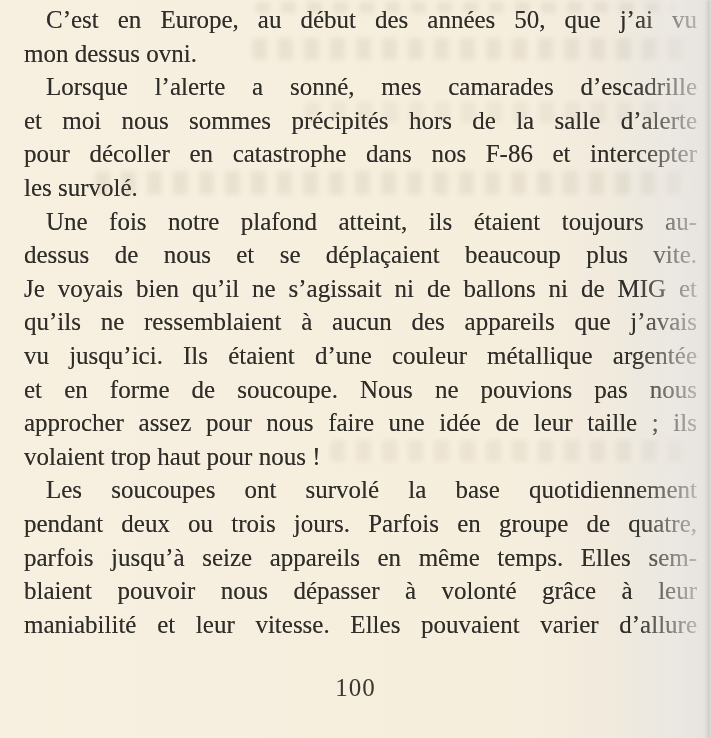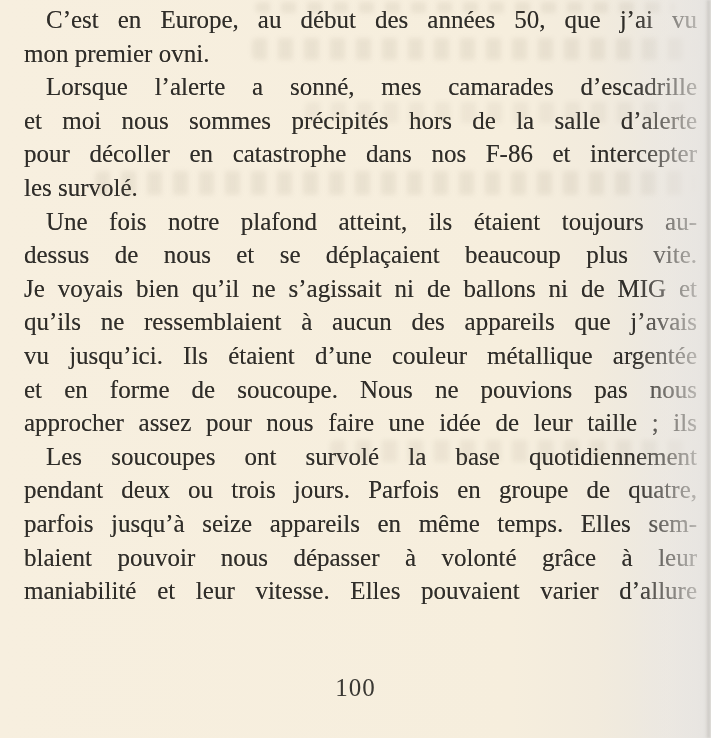--- a/index.html
+++ b/index.html
@@ -86,36 +86,37 @@
   }
 </style>
 </head>
 <body>
 
 <div class="page">
 
   <div class="text-block">
       <div class="para">
         <div class="line first">C’est en Europe, au début des années 50, que j’ai vu</div>
-        <div class="line endline">mon premier ovni.</div>
+        <div class="line endline">mon dessus ovni.</div>
       </div>
       <div class="para">
         <div class="line first">Lorsque l’alerte a sonné, mes camarades d’escadrille</div>
         <div class="line">et moi nous sommes précipités hors de la salle d’alerte</div>
         <div class="line">pour décoller en catastrophe dans nos F-86 et intercepter</div>
         <div class="line endline">les survolé.</div>
       </div>
       <div class="para">
         <div class="line first">Une fois notre plafond atteint, ils étaient toujours au-</div>
         <div class="line">dessus de nous et se déplaçaient beaucoup plus vite.</div>
         <div class="line">Je voyais bien qu’il ne s’agissait ni de ballons ni de MIG et</div>
         <div class="line">qu’ils ne ressemblaient à aucun des appareils que j’avais</div>
         <div class="line">vu jusqu’ici. Ils étaient d’une couleur métallique argentée</div>
         <div class="line">et en forme de soucoupe. Nous ne pouvions pas nous</div>
         <div class="line">approcher assez pour nous faire une idée de leur taille ; ils</div>
+        <div class="line endline">volaient trop haut pour nous !</div>
       </div>
       <div class="para">
         <div class="line first">Les soucoupes ont survolé la base quotidiennement</div>
         <div class="line">pendant deux ou trois jours. Parfois en groupe de quatre,</div>
         <div class="line">parfois jusqu’à seize appareils en même temps. Elles sem-</div>
         <div class="line">blaient pouvoir nous dépasser à volonté grâce à leur</div>
         <div class="line">maniabilité et leur vitesse. Elles pouvaient varier d’allure</div>
       </div>
     </div>
 

